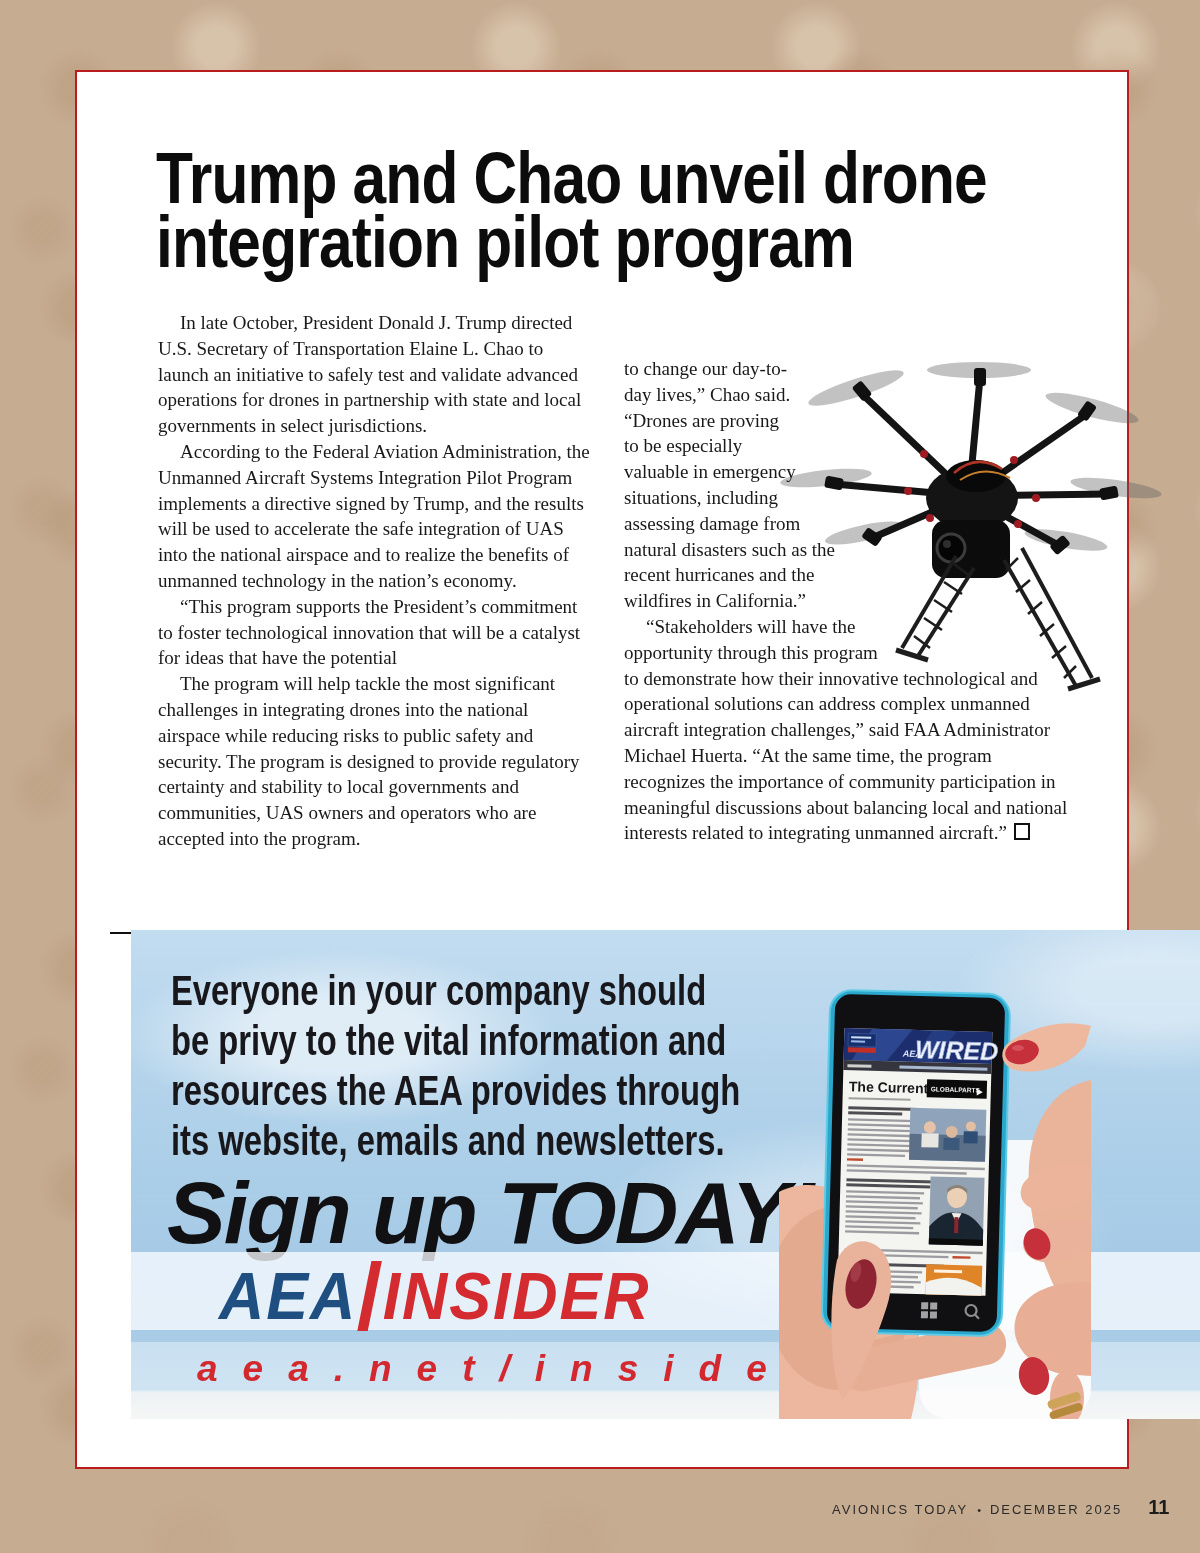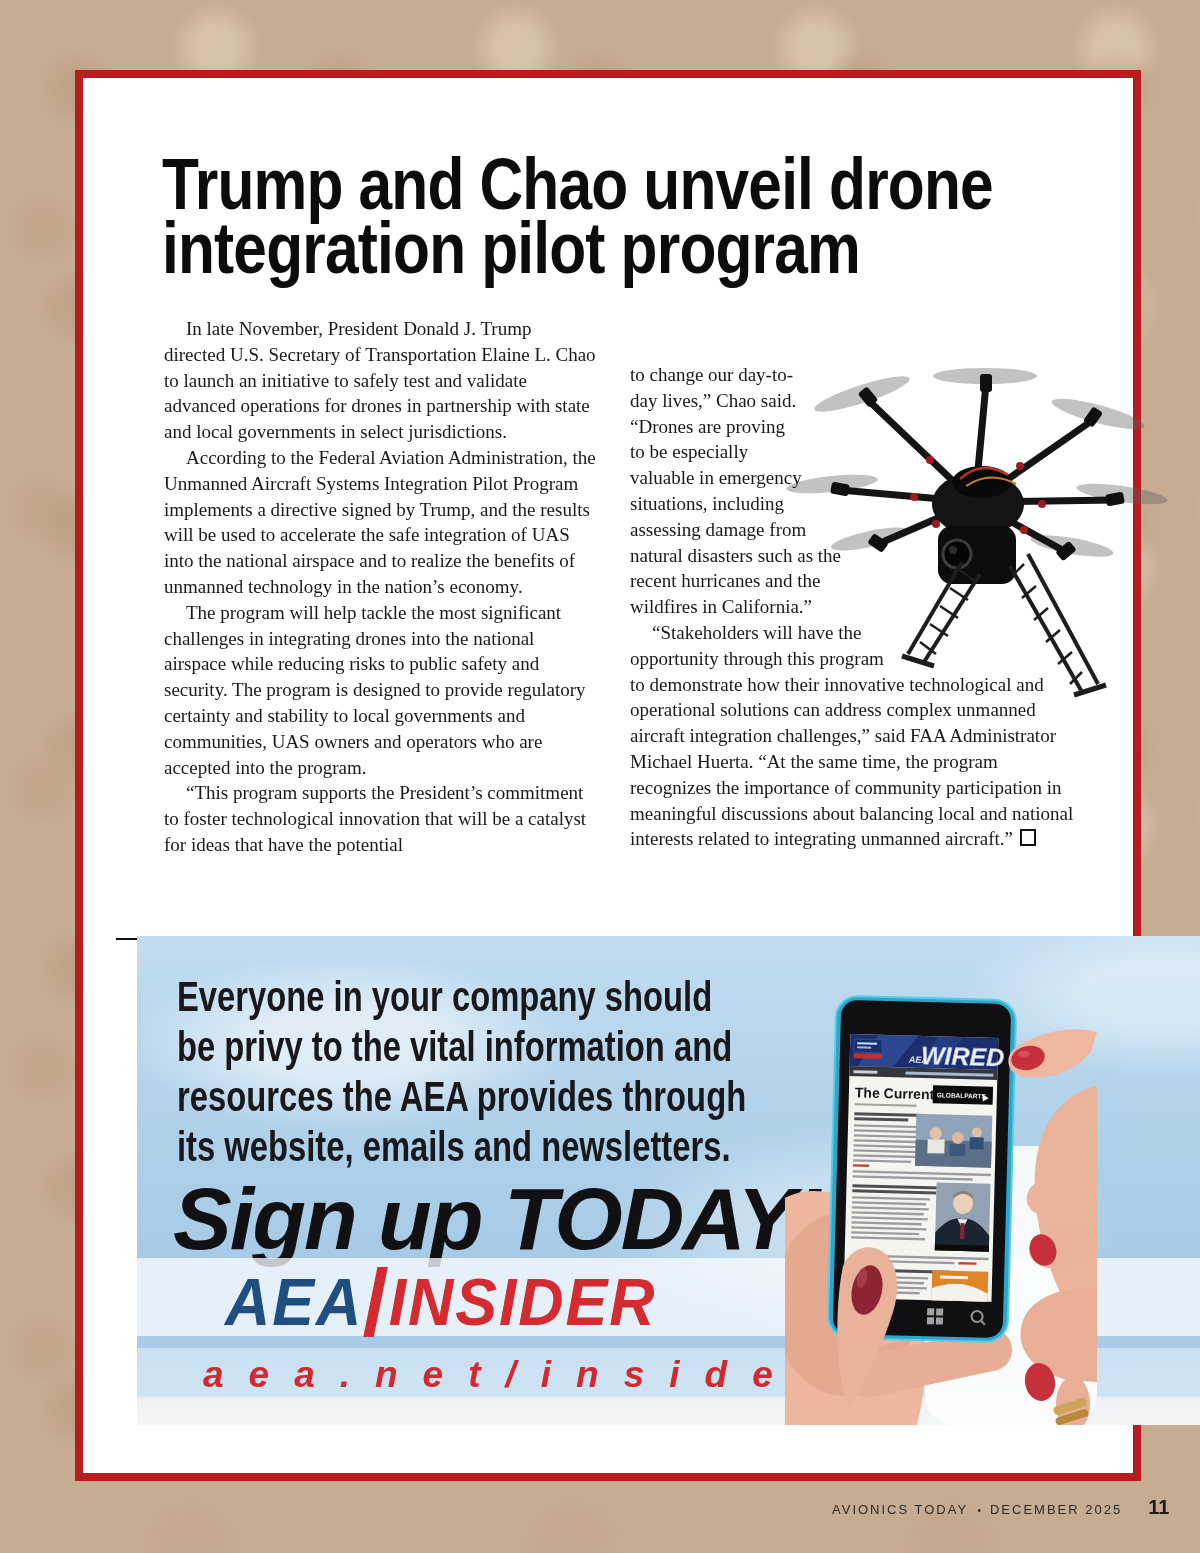--- a/index.html
+++ b/index.html
@@ -10,21 +10,21 @@
       radial-gradient(circle at 30% 40%, rgba(172,141,109,.28) 0 16px, transparent 40px),
       radial-gradient(circle at 72% 18%, rgba(255,244,228,.30) 0 20px, transparent 46px),
       radial-gradient(circle at 18% 82%, rgba(173,143,112,.22) 0 14px, transparent 36px),
       radial-gradient(circle at 86% 70%, rgba(255,240,222,.24) 0 18px, transparent 42px),
       radial-gradient(circle at 50% 55%, rgba(182,152,120,.18) 0 22px, transparent 52px);
     background-size:260px 220px, 300px 260px, 240px 280px, 320px 300px, 380px 340px;
     font-family:"Liberation Serif", serif;
   }
   .page{
     position:absolute;left:75px;top:70px;width:1050px;height:1395px;
-    background:#ffffff;border:8px solid #b91c1c;
+    background:#ffffff;border:2px solid #b91c1c;
   }
   .headline{
     position:absolute;left:79px;top:74px;margin:0;
     font-family:"Liberation Sans", sans-serif;font-weight:bold;
     font-size:72px;line-height:64px;letter-spacing:-1px;color:#0c0c0c;
     transform:scaleX(.84);transform-origin:0 0;white-space:nowrap;
   }
   .headline span{display:block;}
   .col{position:absolute;font-size:19px;line-height:25.8px;color:#191919;}
   .col p{margin:0;}
@@ -95,24 +95,24 @@
 <body>
 
 <div class="page">
 
   <h1 class="headline">
     <span>Trump and Chao unveil drone</span>
     <span>integration pilot program</span>
   </h1>
 
   <div class="col col-left">
-    <p class="indent"><span>In late November, President Donald J. Trump directed U.S. Secretary of Transportation Elaine L. Chao to launch an initiative to safely test and validate advanced operations for drones in partnership with state and local governments in select jurisdictions.</span></p>
+    <p class="indent"><span>In late October, President Donald J. Trump directed U.S. Secretary of Transportation Elaine L. Chao to launch an initiative to safely test and validate advanced operations for drones in partnership with state and local governments in select jurisdictions.</span></p>
     <p class="indent"><span>According to the Federal Aviation Administration, the Unmanned Aircraft Systems Integration Pilot Program implements a directive signed by Trump, and the results will be used to accelerate the safe integration of UAS into the national airspace and to realize the benefits of unmanned technology in the nation’s economy.</span></p>
+    <p class="indent"><span>“This program supports the President’s commitment to foster technological innovation that will be a catalyst for ideas that have the potential</span></p>
     <p class="indent"><span>The program will help tackle the most significant challenges in integrating drones into the national airspace while reducing risks to public safety and security. The program is designed to provide regulatory certainty and stability to local governments and communities, UAS owners and operators who are accepted into the program.</span></p>
-    <p class="indent"><span>“This program supports the President’s commitment to foster technological innovation that will be a catalyst for ideas that have the potential</span></p>
   </div>
 
   <div class="col col-right">
     <div class="drone-wrap">
 
       <svg viewBox="0 0 330 345" width="330" height="345">
         <g fill="rgba(95,95,95,0.38)">
           <ellipse cx="52" cy="40" rx="50" ry="9" transform="rotate(-18 52 40)"></ellipse>
           <ellipse cx="175" cy="22" rx="52" ry="8"></ellipse>
           <ellipse cx="288" cy="60" rx="48" ry="9" transform="rotate(15 288 60)"></ellipse>

